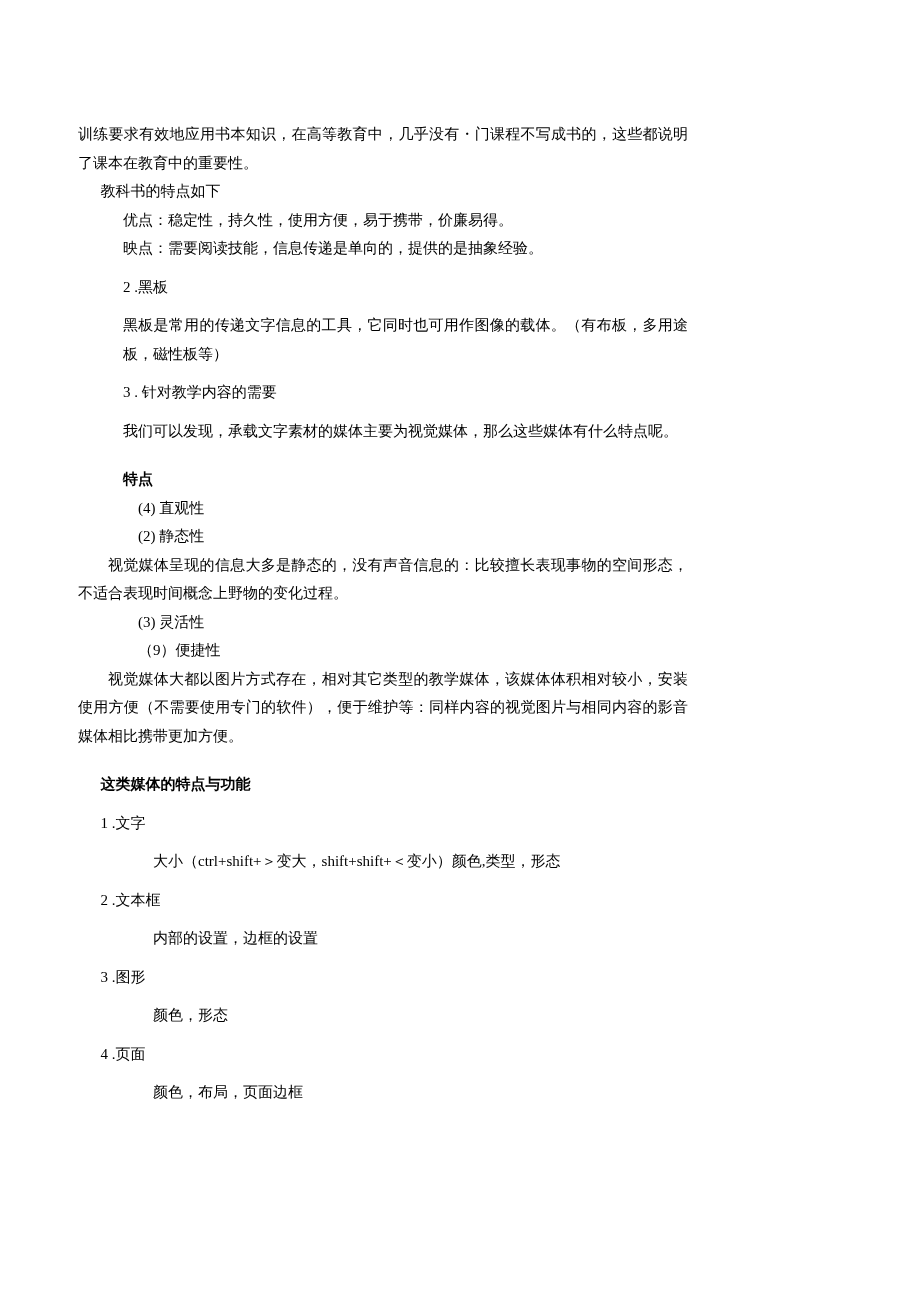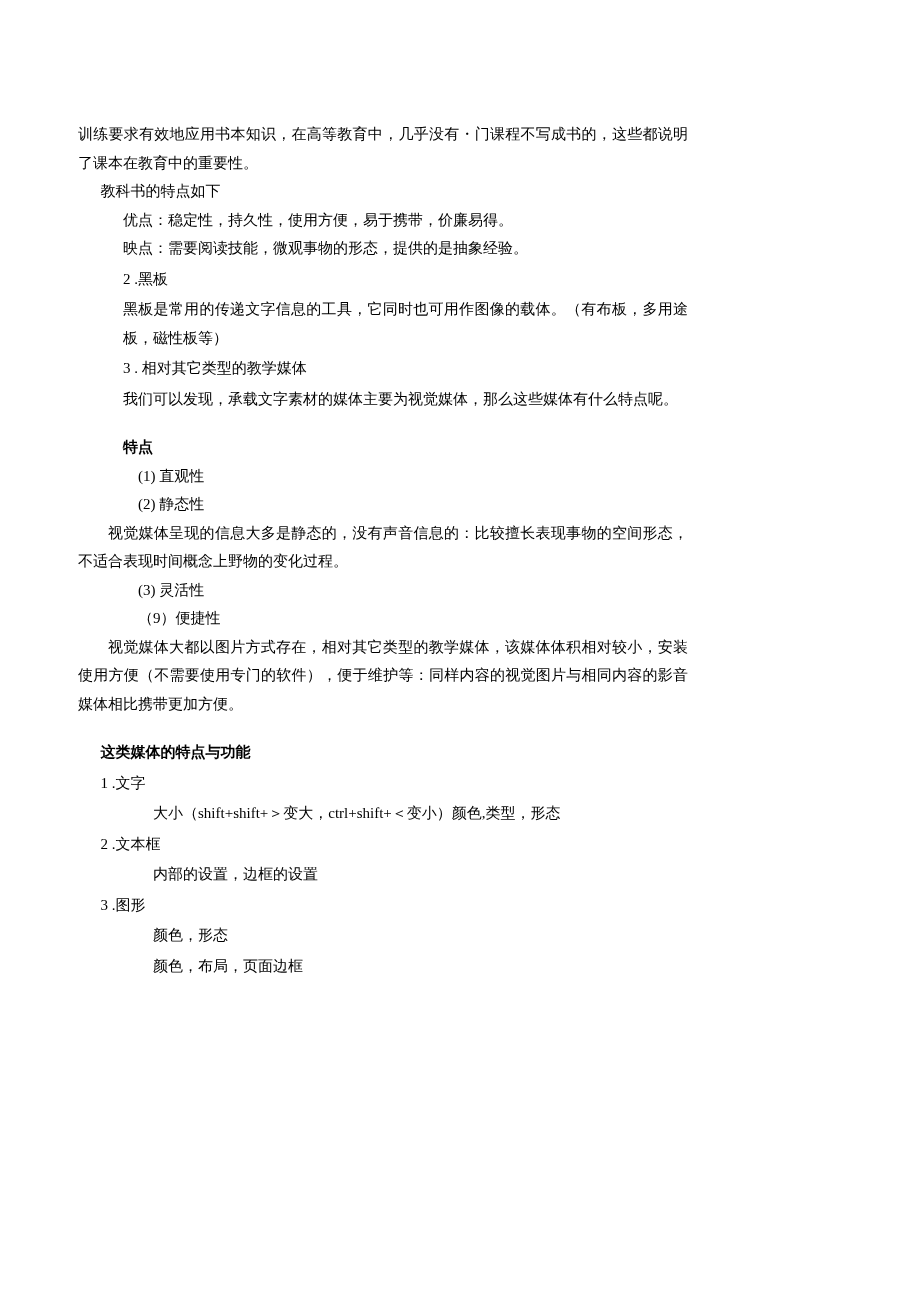--- a/index.html
+++ b/index.html
@@ -21,75 +21,79 @@
   .para {
     text-align: justify;
     margin: 0;
   }
   .indent1 { padding-left: 1.5em; }
   .indent2 { padding-left: 3em; }
   .indent3 { padding-left: 4em; }
   .indent4 { padding-left: 5em; }
   .first-char-indent { text-indent: 2em; }
   .bold { font-weight: bold; margin-top: 20px; }
-  .sp { margin-top: 2px; }
+  .sp { margin-top: 10px; }
 </style>
 </head>
 <body>
 
 <div class="page">
 
   <p class="para">训练要求有效地应用书本知识，在高等教育中，几乎没有・门课程不写成书的，这些都说明了课本在教育中的重要性。</p>
 
   <p class="para indent1">教科书的特点如下</p>
 
   <p class="para indent2">优点：稳定性，持久性，使用方便，易于携带，价廉易得。</p>
-  <p class="para indent2">映点：需要阅读技能，微观事物的形态，提供的是抽象经验。</p>
+  <p class="para indent2">映点：需要阅读技能，信息传递是单向的，提供的是抽象经验。</p>
 
   <p class="para indent2 sp">
     <span>2</span>
     <span>.黑板</span>
   </p>
 
   <p class="para indent2 sp">黑板是常用的传递文字信息的工具，它同时也可用作图像的载体。（有布板，多用途板，磁性板等）</p>
 
   <p class="para indent2 sp">
     <span>3</span>
-    <span>. 相对其它类型的教学媒体</span>
+    <span>. 针对教学内容的需要</span>
   </p>
 
   <p class="para indent2 sp">我们可以发现，承载文字素材的媒体主要为视觉媒体，那么这些媒体有什么特点呢。</p>
 
   <p class="para indent2 bold">特点</p>
 
-  <p class="para indent3">(1) 直观性</p>
+  <p class="para indent3">(4) 直观性</p>
 
   <p class="para indent3">(2) 静态性</p>
   <p class="para first-char-indent">视觉媒体呈现的信息大多是静态的，没有声音信息的：比较擅长表现事物的空间形态，不适合表现时间概念上野物的变化过程。</p>
 
   <p class="para indent3">(3) 灵活性</p>
 
   <p class="para indent3">（9）便捷性</p>
   <p class="para first-char-indent">视觉媒体大都以图片方式存在，相对其它类型的教学媒体，该媒体体积相对较小，安装使用方便（不需要使用专门的软件），便于维护等：同样内容的视觉图片与相同内容的影音媒体相比携带更加方便。</p>
 
   <p class="para indent1 bold">这类媒体的特点与功能</p>
 
   <p class="para indent1 sp">
     <span>1</span>
     <span>.文字</span>
   </p>
-  <p class="para indent4 sp">大小（shift+shift+＞变大，ctrl+shift+＜变小）颜色,类型，形态</p>
+  <p class="para indent4 sp">大小（ctrl+shift+＞变大，shift+shift+＜变小）颜色,类型，形态</p>
 
   <p class="para indent1 sp">
     <span>2</span>
     <span>.文本框</span>
   </p>
   <p class="para indent4 sp">内部的设置，边框的设置</p>
 
   <p class="para indent1 sp">
     <span>3</span>
     <span>.图形</span>
   </p>
   <p class="para indent4 sp">颜色，形态</p>
 
+  <p class="para indent1 sp">
+    <span>4</span>
+    <span>.页面</span>
+  </p>
   <p class="para indent4 sp">颜色，布局，页面边框</p>
 
 </div>
 
 </body></html>

